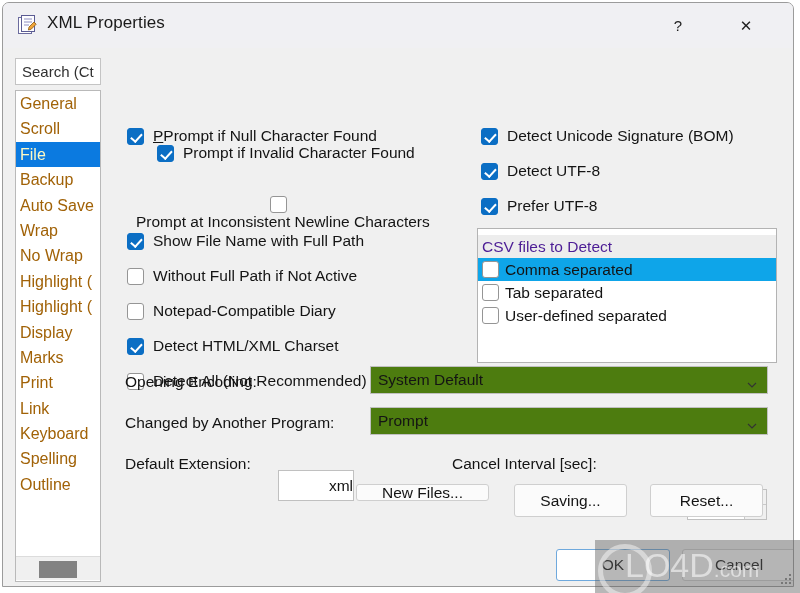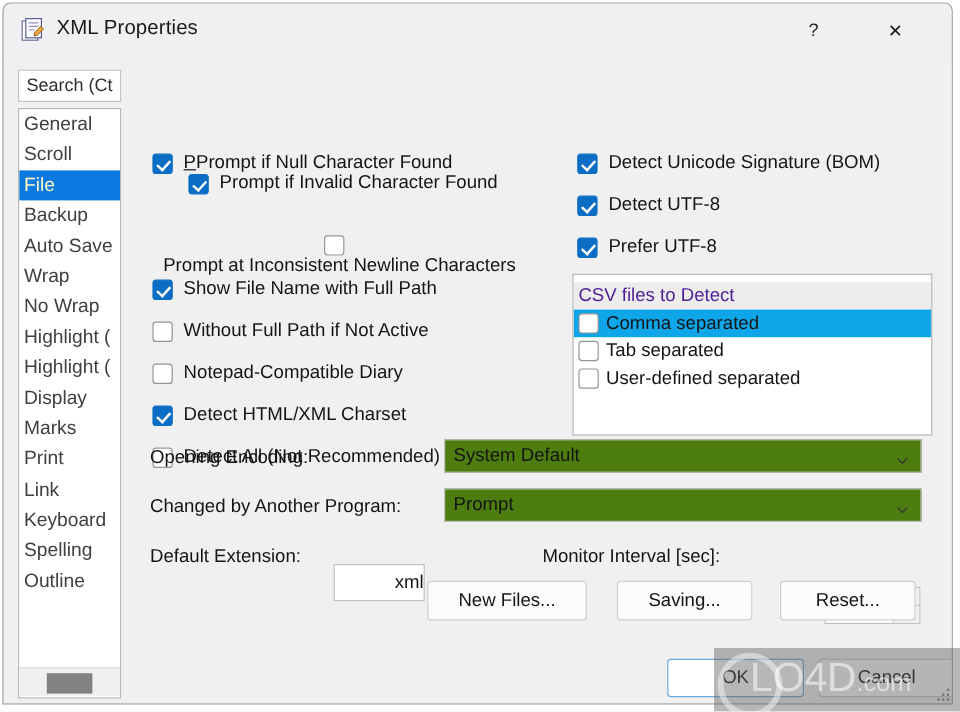--- a/index.html
+++ b/index.html
@@ -107,21 +107,21 @@
     background: #ffffff;
     border: 1px solid #b9b9b9;
     box-sizing: border-box;
     overflow: hidden;
   }
   .nav-item {
     height: 25.4px;
     line-height: 25.4px;
     padding-left: 4px;
     font-size: 16px;
-    color: #404040;
+    color: #a16207;
     white-space: nowrap;
     overflow: hidden;
   }
   .nav-item.selected {
     background: #0b7ae0;
     color: #fef9c3;
   }
   .nav-hscroll {
     position: absolute;
     left: 13px;
@@ -485,38 +485,38 @@
               <path d="M1 3l4 4 4-4" stroke="#333" stroke-width="1.1" fill="none"></path>
             </svg>
         </span>
       </div>
 
       <div class="field-label" style="left:122px; top:407px;">Default Extension:</div>
       <div class="textinput" style="left:275px; top:422px; width:76px; height:31px;justify-content:flex-end;">
         <span>xml</span>
       </div>
 
-      <div class="field-label" style="left:449px; top:407px;">Monitor Interval [sec]:</div>
+      <div class="field-label" style="left:449px; top:407px;">Cancel Interval [sec]:</div>
       <div class="spin-wrap">
         <span>5</span>
         <div class="spin-btns">
           <div class="spin-btn">
             <svg width="9" height="6" viewBox="0 0 9 6">
                 <path d="M0.5 5L4.5 1L8.5 5z" fill="#1a1a1a"></path>
               </svg>
           </div>
           <div class="spin-btn">
             <svg width="9" height="6" viewBox="0 0 9 6">
                 <path d="M0.5 1L4.5 5L8.5 1z" fill="#1a1a1a"></path>
               </svg>
           </div>
         </div>
       </div>
 
-      <div class="btn" style="left:353px; top:436px; width:133px; height:33px;">
+      <div class="btn" style="left:353px; top:436px; width:133px; height:17px;">
         <span>New Files...</span>
       </div>
       <div class="btn" style="left:511px; top:436px; width:113px; height:33px;">
         <span>Saving...</span>
       </div>
       <div class="btn" style="left:647px; top:436px; width:113px; height:33px;">
         <span>Reset...</span>
       </div>
 
       <div class="btn default" style="left:553px; top:501px; width:114px; height:32px;">

